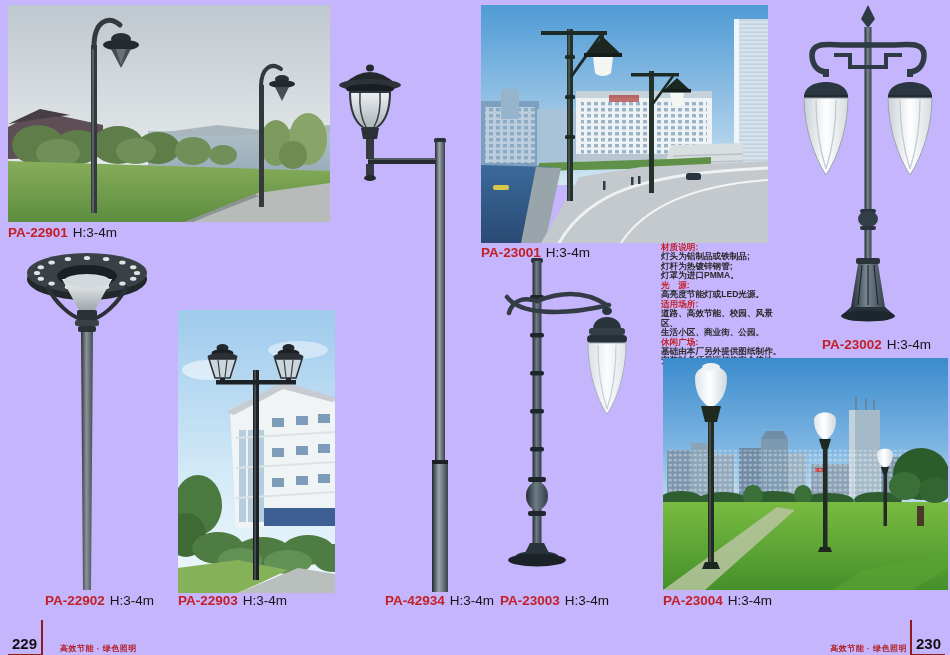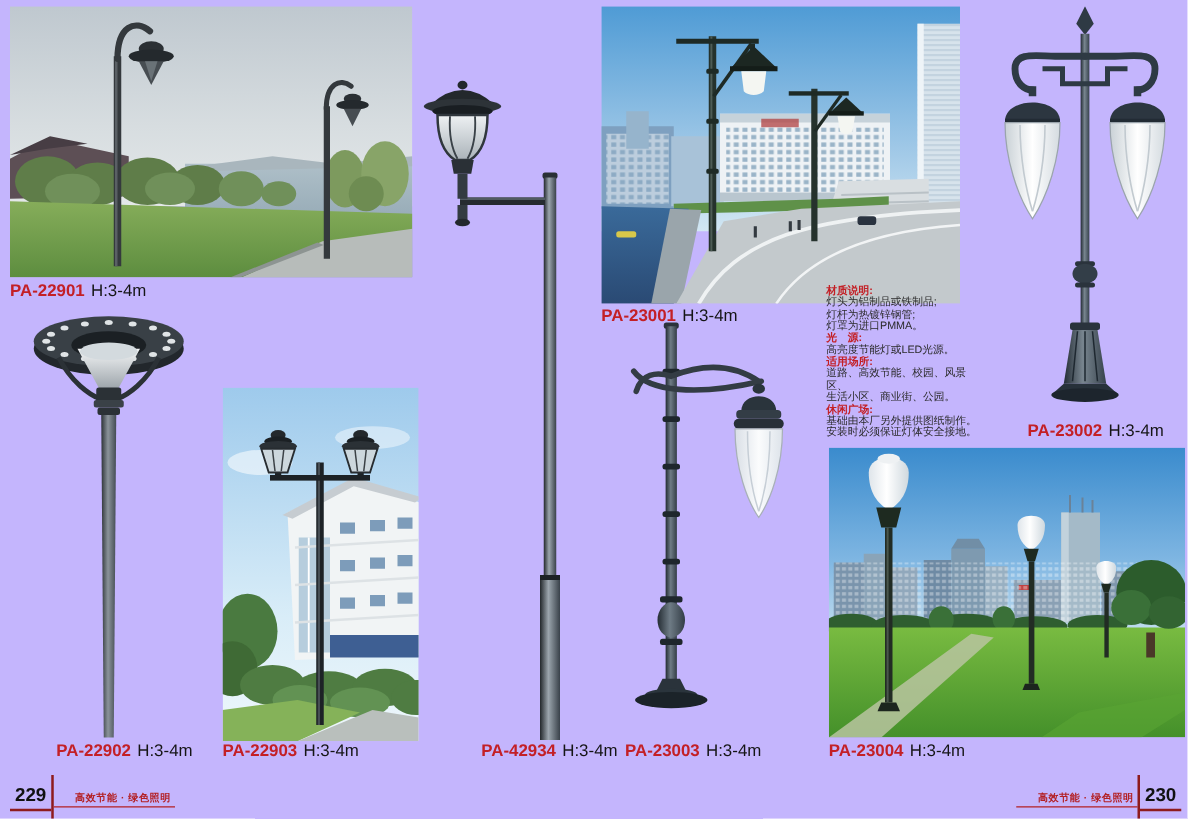--- a/index.html
+++ b/index.html
@@ -4,24 +4,24 @@
 <style>
 *{margin:0;padding:0;box-sizing:border-box}
 html,body{background:#fff}
 body{font-family:"Liberation Sans",sans-serif}
 .page{position:relative;width:950px;height:655px;background:#c4b5fd;overflow:hidden}
 .photo{position:absolute;overflow:hidden}
 .illus{position:absolute}
 .label{position:absolute;font-size:13.5px;white-space:nowrap;line-height:1.1}
 .label .code{color:#c32026;font-weight:bold;margin-right:5px}
 .label .spec{color:#151515}
-.spec-notes{position:absolute;left:661px;top:228px;width:122px;font-size:8.6px;line-height:9.45px;color:#2a2a2a}
+.spec-notes{position:absolute;left:661px;top:243px;width:122px;font-size:8.6px;line-height:9.45px;color:#2a2a2a}
 .spec-notes .h{color:#c32026;font-weight:bold}
-.spec-notes .l{font-weight:normal}
-.footer{position:absolute;display:flex;align-items:center}
+.spec-notes .l{font-weight:bold}
+.footer{position:absolute;display:flex;align-items:flex-end}
 .footer .pnum{font-size:15px;font-weight:bold;color:#111;line-height:1;padding:2px 4px 3px 4px;border-bottom:2px solid #8e1b1d}
 .footer .fline{width:2px;height:36px;background:#8e1b1d}
 .footer .slogan{color:#b32024;font-size:8px;font-weight:bold;letter-spacing:.5px;padding:5px 3px 2px 17px;border-bottom:1.5px solid #b32024;line-height:1}
 </style>
 </head>
 <body>
 
 <div class="page">
 
   <div class="photo" style="left:8px;top:5px;width:322px;height:217px">

